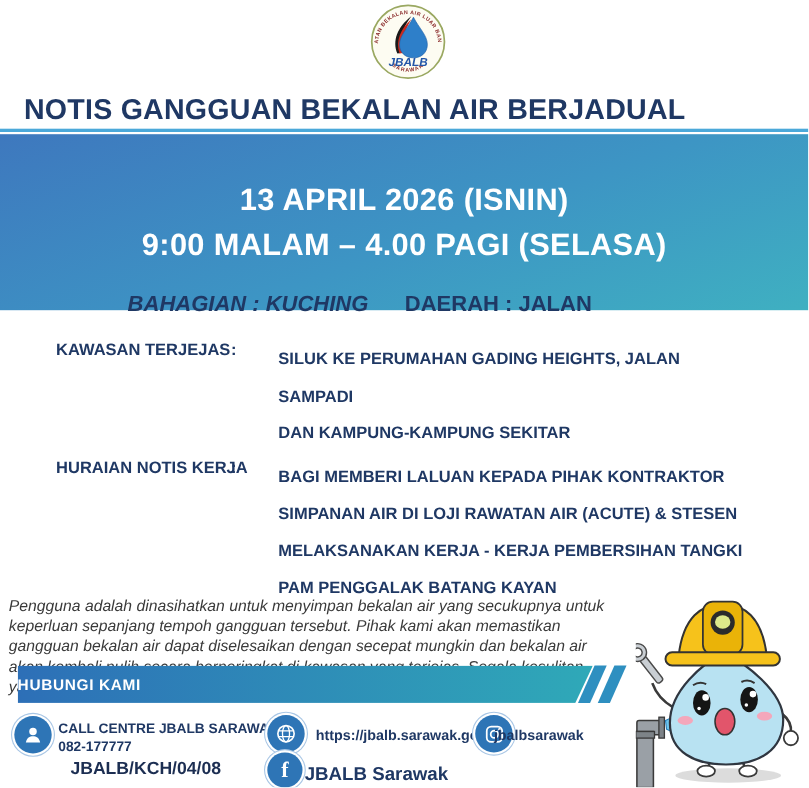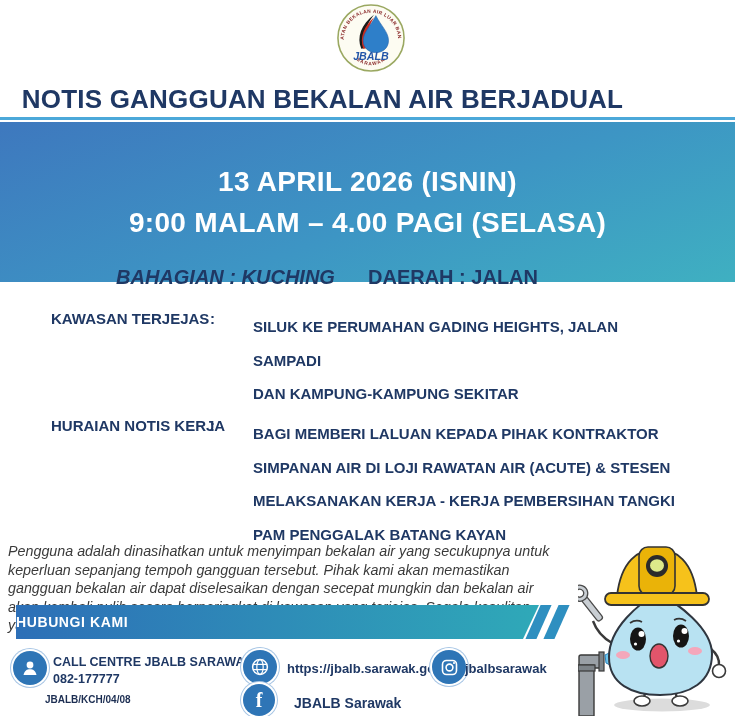--- a/index.html
+++ b/index.html
@@ -55,24 +55,24 @@
     position:absolute; width:34px; height:34px; border-radius:50%; background:#2e75b6;
     box-shadow:0 0 0 2px #ffffff, 0 0 0 3px #a8c6e5;
     display:flex; align-items:center; justify-content:center;
   }
   .ic-person { left:13px; top:651px; }
   .ic-globe  { left:243px; top:650px; }
   .ic-fb     { left:243px; top:684px; width:32px; height:32px; }
   .ic-ig     { left:432px; top:650px; }
   .ft-text { position:absolute; color:#1f3864; font-weight:bold; font-size:12.5px; line-height:17px; }
   .ft-call { left:53px; top:654px; }
-  .ft-ref  { left:45px; top:691px; font-size:10px; color:#1c2e52; }
+  .ft-ref  { left:64px; top:691px; font-size:16px; color:#1c2e52; }
   .ft-url  { left:287px; top:660px; font-size:13px; }
-  .ft-fbname { left:294px; top:695px; font-size:14px; }
-  .ft-ig   { left:465px; top:660px; font-size:13px;text-align:right; }
+  .ft-fbname { left:277px; top:695px; font-size:17px; }
+  .ft-ig   { left:449px; top:660px; font-size:13px;text-align:right; }
   .fb-f { color:#fff; font-weight:bold; font-size:20px; font-family:"Liberation Serif", serif; }
   
   .mascot { position:absolute; left:578px; top:543px; width:157px; height:173px; }
 </style>
 </head>
 <body>
 
 <div class="page">
 
   <svg class="logo" viewBox="0 0 82 72">

